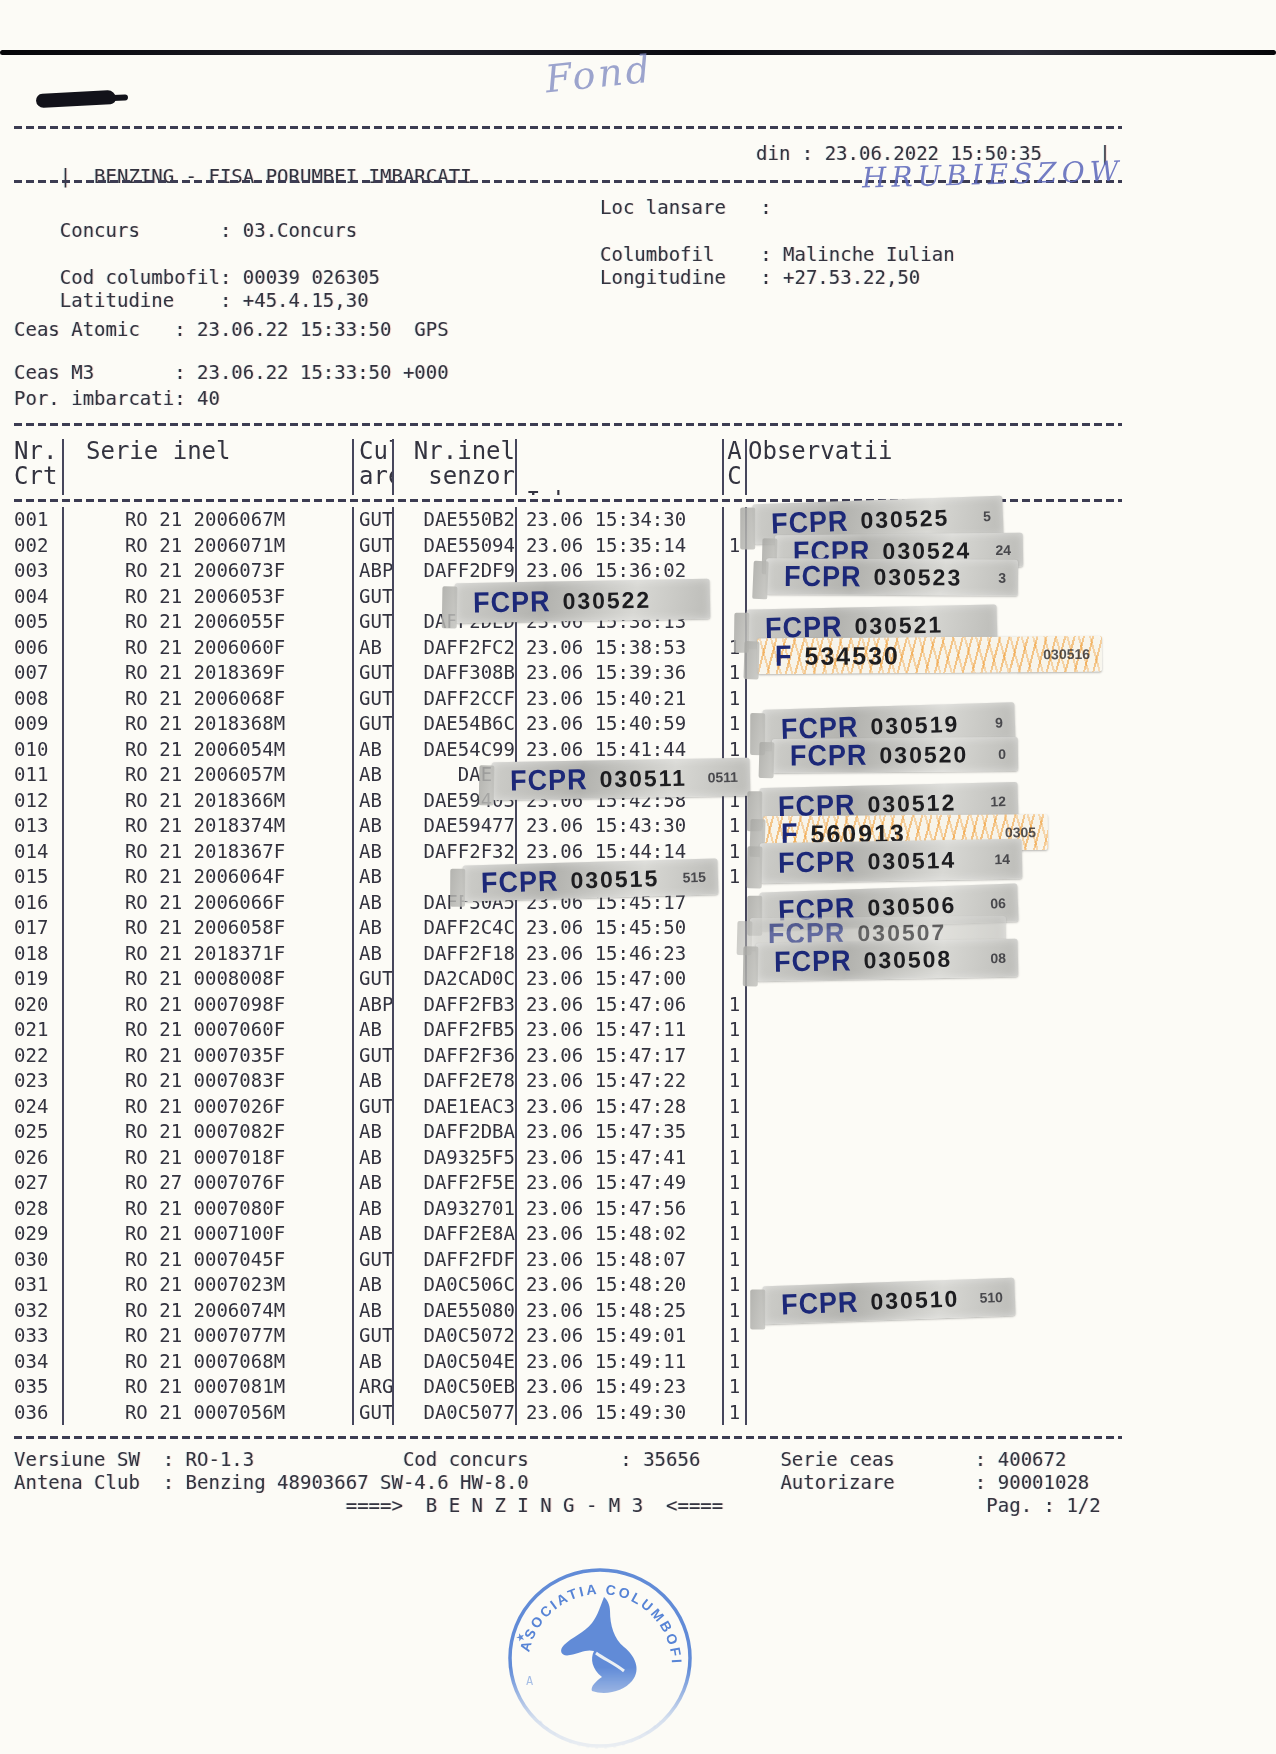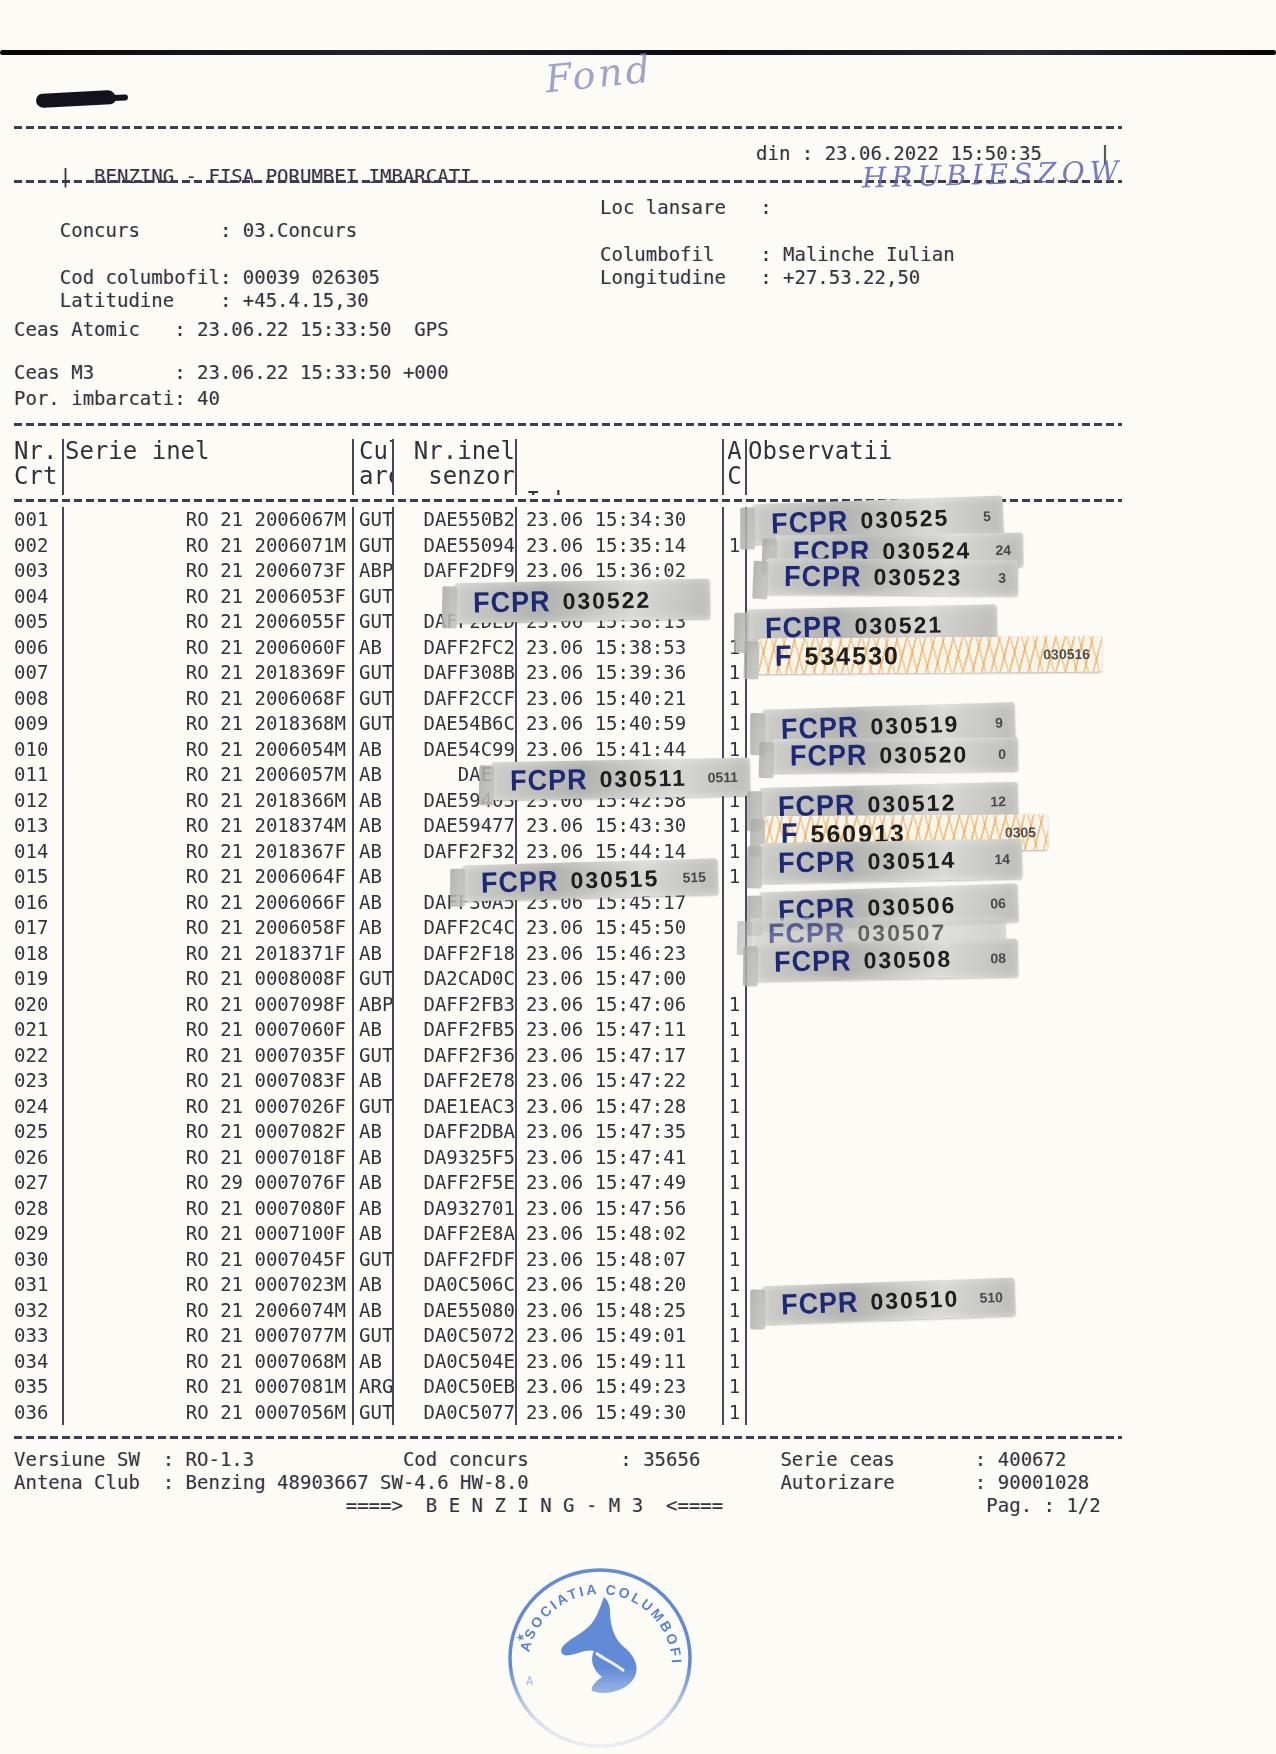--- a/index.html
+++ b/index.html
@@ -23,22 +23,22 @@
   .table{position:absolute;left:14px;top:439px;width:1108px;}
   .trow,.thead-row{display:flex;}
   .cell{box-sizing:border-box;border-left:2px solid #46465c;overflow:hidden;}
   .cell:first-child{border-left:none;}
   .thead .cell{height:56px;}
   .thead .cell div{height:25px;}
   .trow .cell{height:25.5px;}
   .trow{font-size:19px;line-height:25.5px;}
   .thead{font-size:24px;line-height:25px;}
   .c-nr{width:48px;}
-  .c-serie{width:290px;text-align:right;padding-right:6px;}
-  .thead .c-serie{text-align:left;padding-left:1px;}
+  .c-serie{width:290px;text-align:center;padding-right:6px;}
+  .thead .c-serie{text-align:left;padding-left:22px;}
   .c-culoare{width:40px;padding-left:5px;}
   .c-senzor{width:123px;padding-left:7px;text-align:right;}
   .c-imbarcare{width:207px;padding-left:9px;white-space:pre;}
   .c-ac{width:23px;text-align:center;}
   .c-obs{flex:1;padding-left:1px;}
   
   .sticker{position:absolute;display:flex;align-items:center;gap:12px;padding:0 12px 0 18px;
            box-sizing:border-box;border-radius:3px;
            box-shadow:0 1px 2px rgba(60,60,60,.35), inset 0 0 10px rgba(255,255,255,.45);}
   .sticker::before{content:"";position:absolute;left:-13px;top:3px;bottom:-5px;width:15px;
@@ -363,21 +363,21 @@
           <span class="cell c-nr">026</span>
           <span class="cell c-serie">RO 21 0007018F</span>
           <span class="cell c-culoare">AB</span>
           <span class="cell c-senzor">DA9325F5</span>
           <span class="cell c-imbarcare">23.06 15:47:41</span>
           <span class="cell c-ac">1</span>
           <span class="cell c-obs"></span>
         </div>
         <div class="trow">
           <span class="cell c-nr">027</span>
-          <span class="cell c-serie">RO 29 0007076F</span>
+          <span class="cell c-serie">RO 27 0007076F</span>
           <span class="cell c-culoare">AB</span>
           <span class="cell c-senzor">DAFF2F5E</span>
           <span class="cell c-imbarcare">23.06 15:47:49</span>
           <span class="cell c-ac">1</span>
           <span class="cell c-obs"></span>
         </div>
         <div class="trow">
           <span class="cell c-nr">028</span>
           <span class="cell c-serie">RO 21 0007080F</span>
           <span class="cell c-culoare">AB</span>

